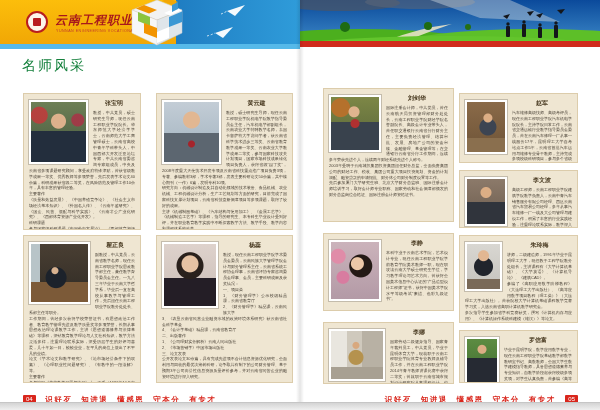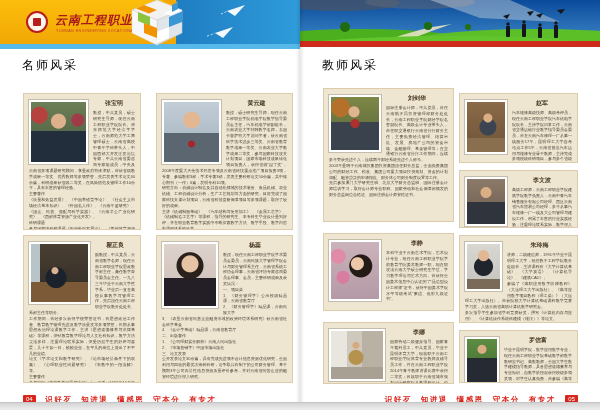--- a/index.html
+++ b/index.html
@@ -22,21 +22,21 @@
           font-style:italic;font-weight:bold;font-size:12px;color:#a8181c;letter-spacing:1px;white-space:nowrap;}
   .sch-en{position:absolute;left:56px;top:29px;font-size:3.6px;color:#c03a2c;letter-spacing:.5px;white-space:nowrap;}
   .cube{position:absolute;left:124px;top:-3px;}
   .planes{position:absolute;left:193px;top:3px;}
 
   
   .hr-scene{position:absolute;left:0;top:0;}
   .hr-red{position:absolute;left:0;top:41px;width:300px;height:6px;background:#d02a1c;}
 
   
-  .ptitle{position:absolute;left:22px;top:57px;font-size:12px;color:#000000;letter-spacing:2px;font-weight:500;}
+  .ptitle{position:absolute;left:22px;top:57px;font-size:14px;color:#15803d;letter-spacing:2px;font-weight:500;}
   .foot{position:absolute;top:388px;white-space:nowrap;}
   .foot-l{left:23px;}
   .foot-r{right:22px;text-align:right;}
   .pagebox{display:inline-block;background:#d9261c;color:#fff;font-size:6px;line-height:8px;
            padding:0 3px;border-radius:1px;vertical-align:1px;}
   .slogan{color:#d9261c;font-size:7.5px;font-weight:bold;letter-spacing:1.5px;margin:0 5px;}
 
   
   .card{position:absolute;background:#efe6d2;border:1px solid #dcccab;box-sizing:border-box;
         padding:5px 5px 4px 5px;overflow:hidden;}
@@ -252,21 +252,20 @@
         <rect x="238" y="27" width="4" height="11" rx="1"></rect>
           <circle cx="240" cy="25" r="1.7"></circle>
           <polygon points="236,15 243,13 240,18"></polygon>
         <rect x="254" y="25" width="4" height="13" rx="1"></rect>
           <circle cx="256" cy="23" r="1.7"></circle>
           <polygon points="257,10 265,9 261,14"></polygon>
       </g>
     </svg>
     <div class="hr-red"></div>
 
-    <div class="ptitle">教师风采</div>
 
     <div class="card c-r1">
       <div class="photo ph-r1"></div>
       <div class="tname">刘剑华</div>
       <div class="tbody">国际注册会计师，中共党员，曾任云南航天局投资管理部财务处处长，云南工程职业学院财经学院名誉副院长、高级会计专业带头人，曾任职交通银行云南省分行财务主任，主要负责经济管理、结算审批、发展、房地产公司的资金审核、金融管理、基金管理等；在交通银行云南省分行工作期间，连续多年荣获先进个人，连续两年财经系统先进个人称号。
 2003年受聘于云南城投集团投资集团担任财务总监，全面负责集团公司的财经工作、税收、集团公司重大项目投资规划、资金的计划调配、融资贷款的申请报批、财务体公司财务制度设置等工作。
 先后参加厦门大学研究生班、北京大学财务总监班、国际注册会计师培训学习，取得会计师专业职称、国家劳动和社会保障部颁发的财务总监岗位合格证、国际注册会计师资格证书。</div>
     </div>
 
     <div class="card c-r2">

